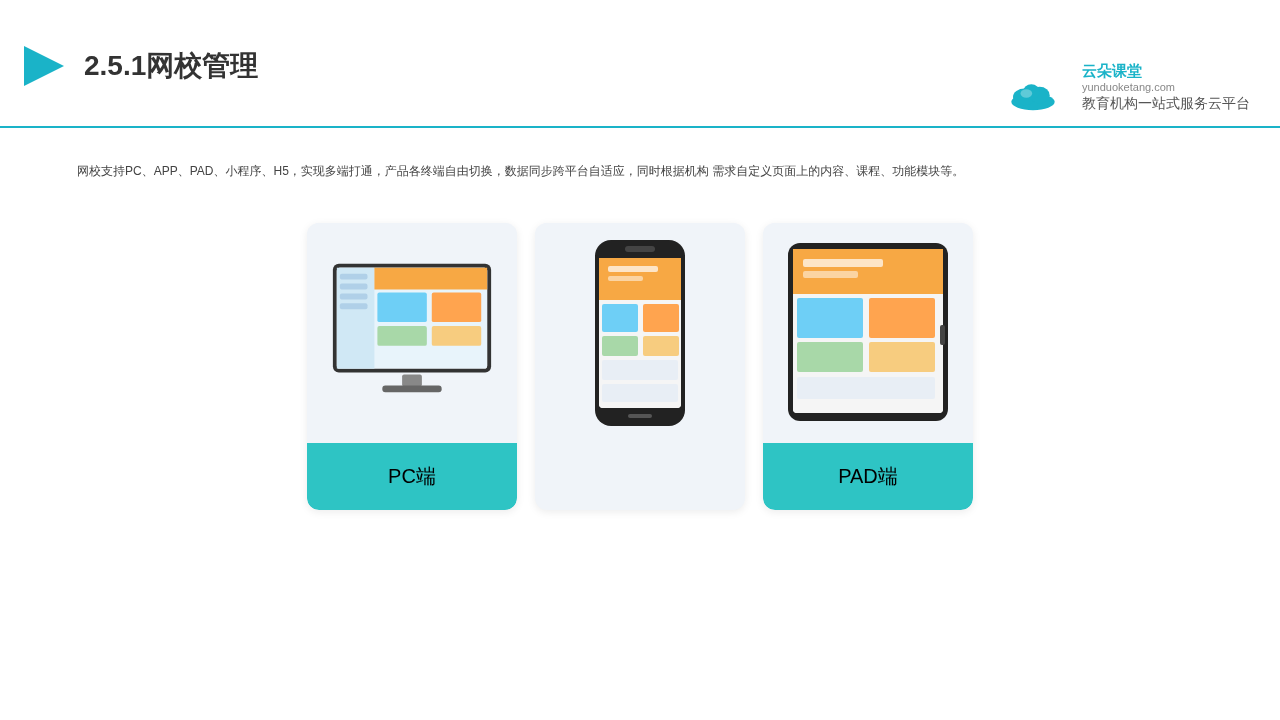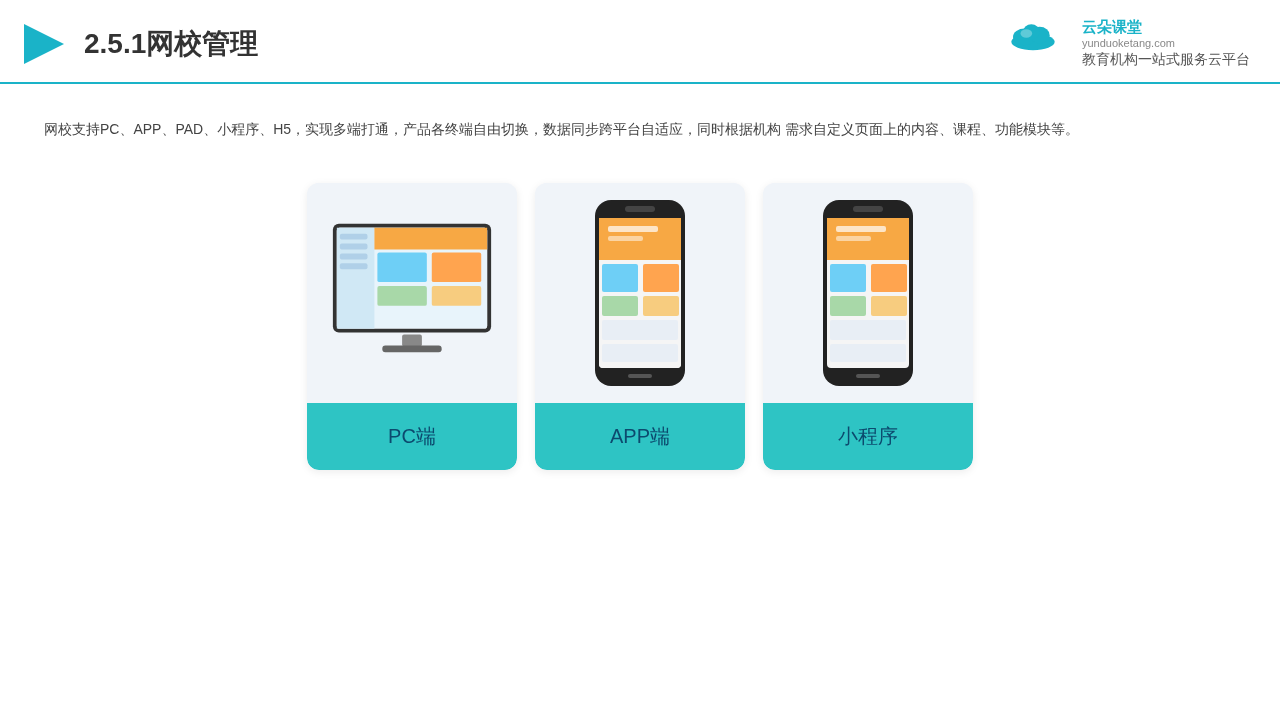--- a/index.html
+++ b/index.html
@@ -30,22 +30,23 @@
       width: 48px;
       height: 48px;
     }
     .page-title {
       font-size: 28px;
       font-weight: 600;
       color: #333;
     }
     .logo-area {
       display: flex;
-      align-items: flex-start;
+      align-items: flex-end;
       gap: 24px;
+      margin-top: 44px;
     }
     .logo-cloud {
       width: 50px;
       height: 36px;
     }
     .logo-text {
       font-size: 14px;
       color: #555;
       line-height: 1.5;
       text-align: left;
@@ -55,22 +56,22 @@
       font-weight: bold;
       color: #1ab3c8;
     }
     .logo-url {
       font-size: 11px;
       color: #888;
     }
 
     
     .description {
-      padding: 32px 80px 20px 44px;
-      font-size: 14px;
+      padding: 32px 80px 20px 77px;
+      font-size: 12px;
       color: #444;
       line-height: 1.9;
     }
 
     
     .cards-container {
       display: flex;
       justify-content: center;
       gap: 18px;
       padding: 20px 60px 0 60px;
@@ -93,21 +94,21 @@
       display: flex;
       align-items: center;
       justify-content: center;
       padding: 16px;
       background: #f0f4f9;
     }
 
     .card-label {
       width: 100%;
       background: #2ec4c4;
-      color: #0c4a6e;
+      color: #000000;
       text-align: center;
       font-size: 20px;
       font-weight: 500;
       padding: 20px 0;
       border-radius: 0 0 12px 12px;
     }
   </style>
 </head>
 <body>
 
@@ -196,40 +197,45 @@
         <rect x="12" y="146" width="76" height="18" rx="2" fill="#e8eef5"></rect>
 
         <rect x="35" y="8" width="30" height="6" rx="3" fill="#444"></rect>
 
         <rect x="38" y="176" width="24" height="4" rx="2" fill="#555"></rect>
 
         <rect x="18" y="28" width="50" height="6" rx="2" fill="rgba(255,255,255,0.7)"></rect>
         <rect x="18" y="38" width="35" height="5" rx="2" fill="rgba(255,255,255,0.5)"></rect>
       </svg>
     </div>
-    <div class="card-label">APP端</div>
-  </div>
-
+  </div>
 
   <div class="card">
     <div class="card-image">
 
-      <svg width="100" height="190" viewBox="0 0 100 190">
-        <rect x="5" y="2" width="90" height="186" rx="16" ry="16" fill="#222"></rect>
-        <rect x="9" y="20" width="82" height="150" rx="4" ry="4" fill="#f5f5f5"></rect>
-        <rect x="9" y="20" width="82" height="42" fill="#f7a844"></rect>
-        <rect x="12" y="66" width="36" height="28" rx="2" fill="#6ecff6"></rect>
-        <rect x="53" y="66" width="36" height="28" rx="2" fill="#ffa44f"></rect>
-        <rect x="12" y="98" width="36" height="20" rx="2" fill="#a8d8a8"></rect>
-        <rect x="53" y="98" width="36" height="20" rx="2" fill="#f7cc7f"></rect>
-        <rect x="12" y="122" width="76" height="20" rx="2" fill="#e8eef5"></rect>
-        <rect x="12" y="146" width="76" height="18" rx="2" fill="#e8eef5"></rect>
-        <rect x="35" y="8" width="30" height="6" rx="3" fill="#444"></rect>
-        <rect x="38" y="176" width="24" height="4" rx="2" fill="#555"></rect>
-        <rect x="18" y="28" width="50" height="6" rx="2" fill="rgba(255,255,255,0.7)"></rect>
-        <rect x="18" y="38" width="35" height="5" rx="2" fill="rgba(255,255,255,0.5)"></rect>
+      <svg width="170" height="195" viewBox="0 0 170 195">
+
+        <rect x="5" y="8" width="160" height="178" rx="12" ry="12" fill="#222"></rect>
+
+        <rect x="10" y="14" width="150" height="164" rx="4" ry="4" fill="#fff"></rect>
+
+        <rect x="10" y="14" width="150" height="164" rx="4" ry="4" fill="#f5f5f5"></rect>
+
+        <rect x="10" y="14" width="150" height="45" fill="#f7a844"></rect>
+
+        <rect x="14" y="63" width="66" height="40" rx="2" fill="#6ecff6"></rect>
+        <rect x="86" y="63" width="66" height="40" rx="2" fill="#ffa44f"></rect>
+        <rect x="14" y="107" width="66" height="30" rx="2" fill="#a8d8a8"></rect>
+        <rect x="86" y="107" width="66" height="30" rx="2" fill="#f7cc7f"></rect>
+        <rect x="14" y="142" width="138" height="22" rx="2" fill="#e8eef5"></rect>
+
+        <rect x="20" y="24" width="80" height="8" rx="2" fill="rgba(255,255,255,0.7)"></rect>
+        <rect x="20" y="36" width="55" height="7" rx="2" fill="rgba(255,255,255,0.5)"></rect>
+
+        <rect x="157" y="90" width="5" height="20" rx="2" fill="#444"></rect>
       </svg>
     </div>
-    <div class="card-label">小程序</div>
-  </div>
+    <div class="card-label">PAD端</div>
+  </div>
+
 
 
 </div>
 
 </body></html>

